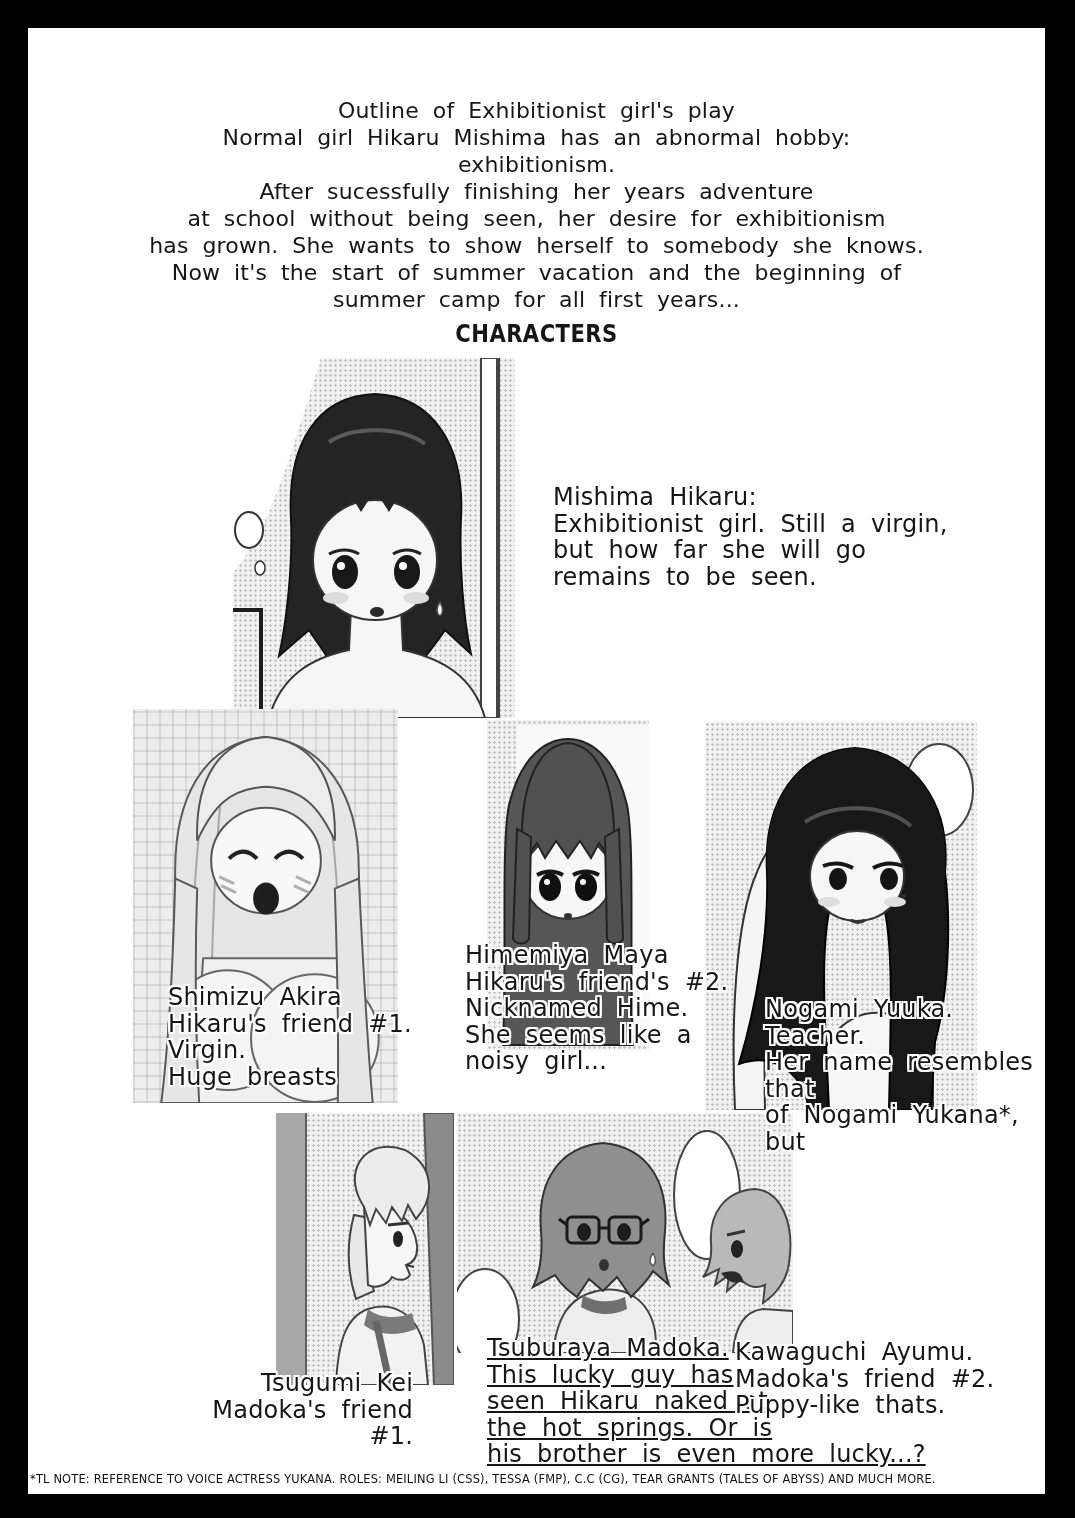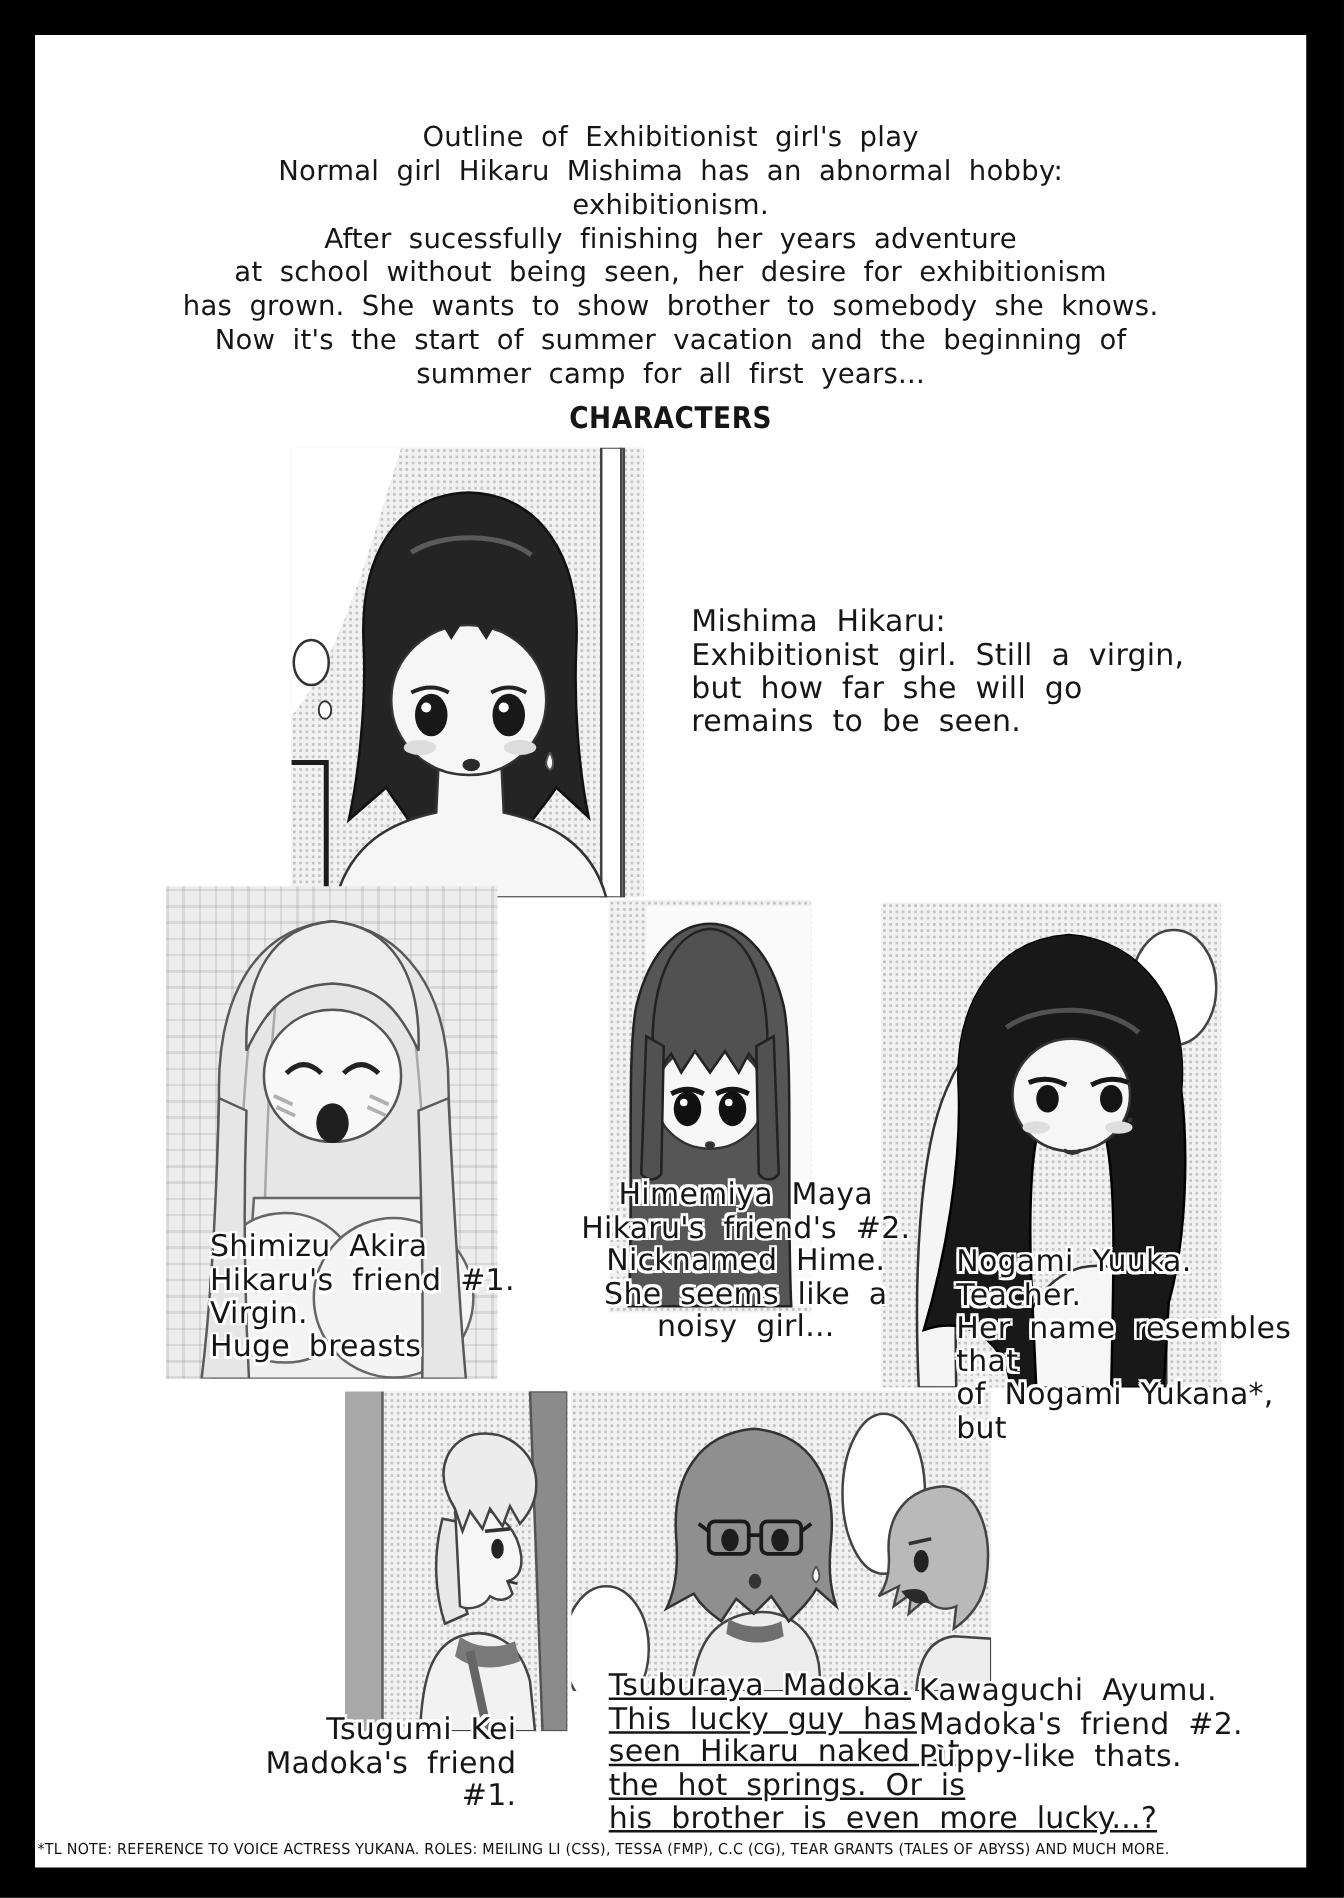--- a/index.html
+++ b/index.html
@@ -35,21 +35,21 @@
       repeating-linear-gradient(0deg, rgba(90,90,90,0.14) 0 2px, rgba(0,0,0,0) 2px 13px),
       repeating-linear-gradient(90deg, rgba(90,90,90,0.14) 0 2px, rgba(0,0,0,0) 2px 13px);
   }
   .portrait svg { display:block; width:100%; height:100%; }
   
   .img-hikaru { left:205px; top:330px; width:282px; height:360px; }
   .txt-hikaru { left:525px; top:456px; }
   .img-akira  { left:105px; top:681px; width:265px; height:394px; }
   .txt-akira  { left:140px; top:956px; }
   .img-maya   { left:459px; top:692px; width:162px; height:330px; }
-  .txt-maya   { left:437px; top:914px;text-align:center; }
+  .txt-maya   { left:437px; top:914px; }
   .img-yuuka  { left:677px; top:694px; width:272px; height:388px; }
   .txt-yuuka  { left:705px; top:968px;padding-left:32px; }
   .img-kei    { left:248px; top:1085px; width:178px; height:272px; }
   .txt-kei    { left:155px; top:1342px; width:230px; text-align:right; }
   .img-madoka { left:429px; top:1085px; width:336px; height:240px; }
   .txt-madoka { left:459px; top:1307px;text-decoration:underline; }
   .txt-ayumu  { left:707px; top:1311px; }
   .tl-note {
     left:2px; top:1444px; font-size:12px; letter-spacing:0.2px; color:#101010;
     white-space:nowrap; transform:scaleX(0.95); transform-origin:left center;
@@ -61,21 +61,21 @@
 <div class="page">
   <div class="content">
 
     <div class="abs centered comic title">Outline of Exhibitionist girl's play</div>
 
     <div class="abs centered comic intro">
       <div>Normal girl Hikaru Mishima has an abnormal hobby:</div>
       <div>exhibitionism.</div>
       <div>After sucessfully finishing her years adventure</div>
       <div>at school without being seen, her desire for exhibitionism</div>
-      <div>has grown. She wants to show brother to somebody she knows.</div>
+      <div>has grown. She wants to show herself to somebody she knows.</div>
       <div>Now it's the start of summer vacation and the beginning of</div>
       <div>summer camp for all first years...</div>
     </div>
 
     <div class="abs centered heading">CHARACTERS</div>
 
     <div class="abs portrait halftone img-hikaru">
       <svg viewBox="0 0 282 360">
         <path d="M0,0 L88,0 C60,90 38,170 0,215 Z" fill="#ffffff"></path>
         <rect x="248" y="0" width="18" height="360" fill="#ffffff" stroke="#444" stroke-width="2"></rect>

